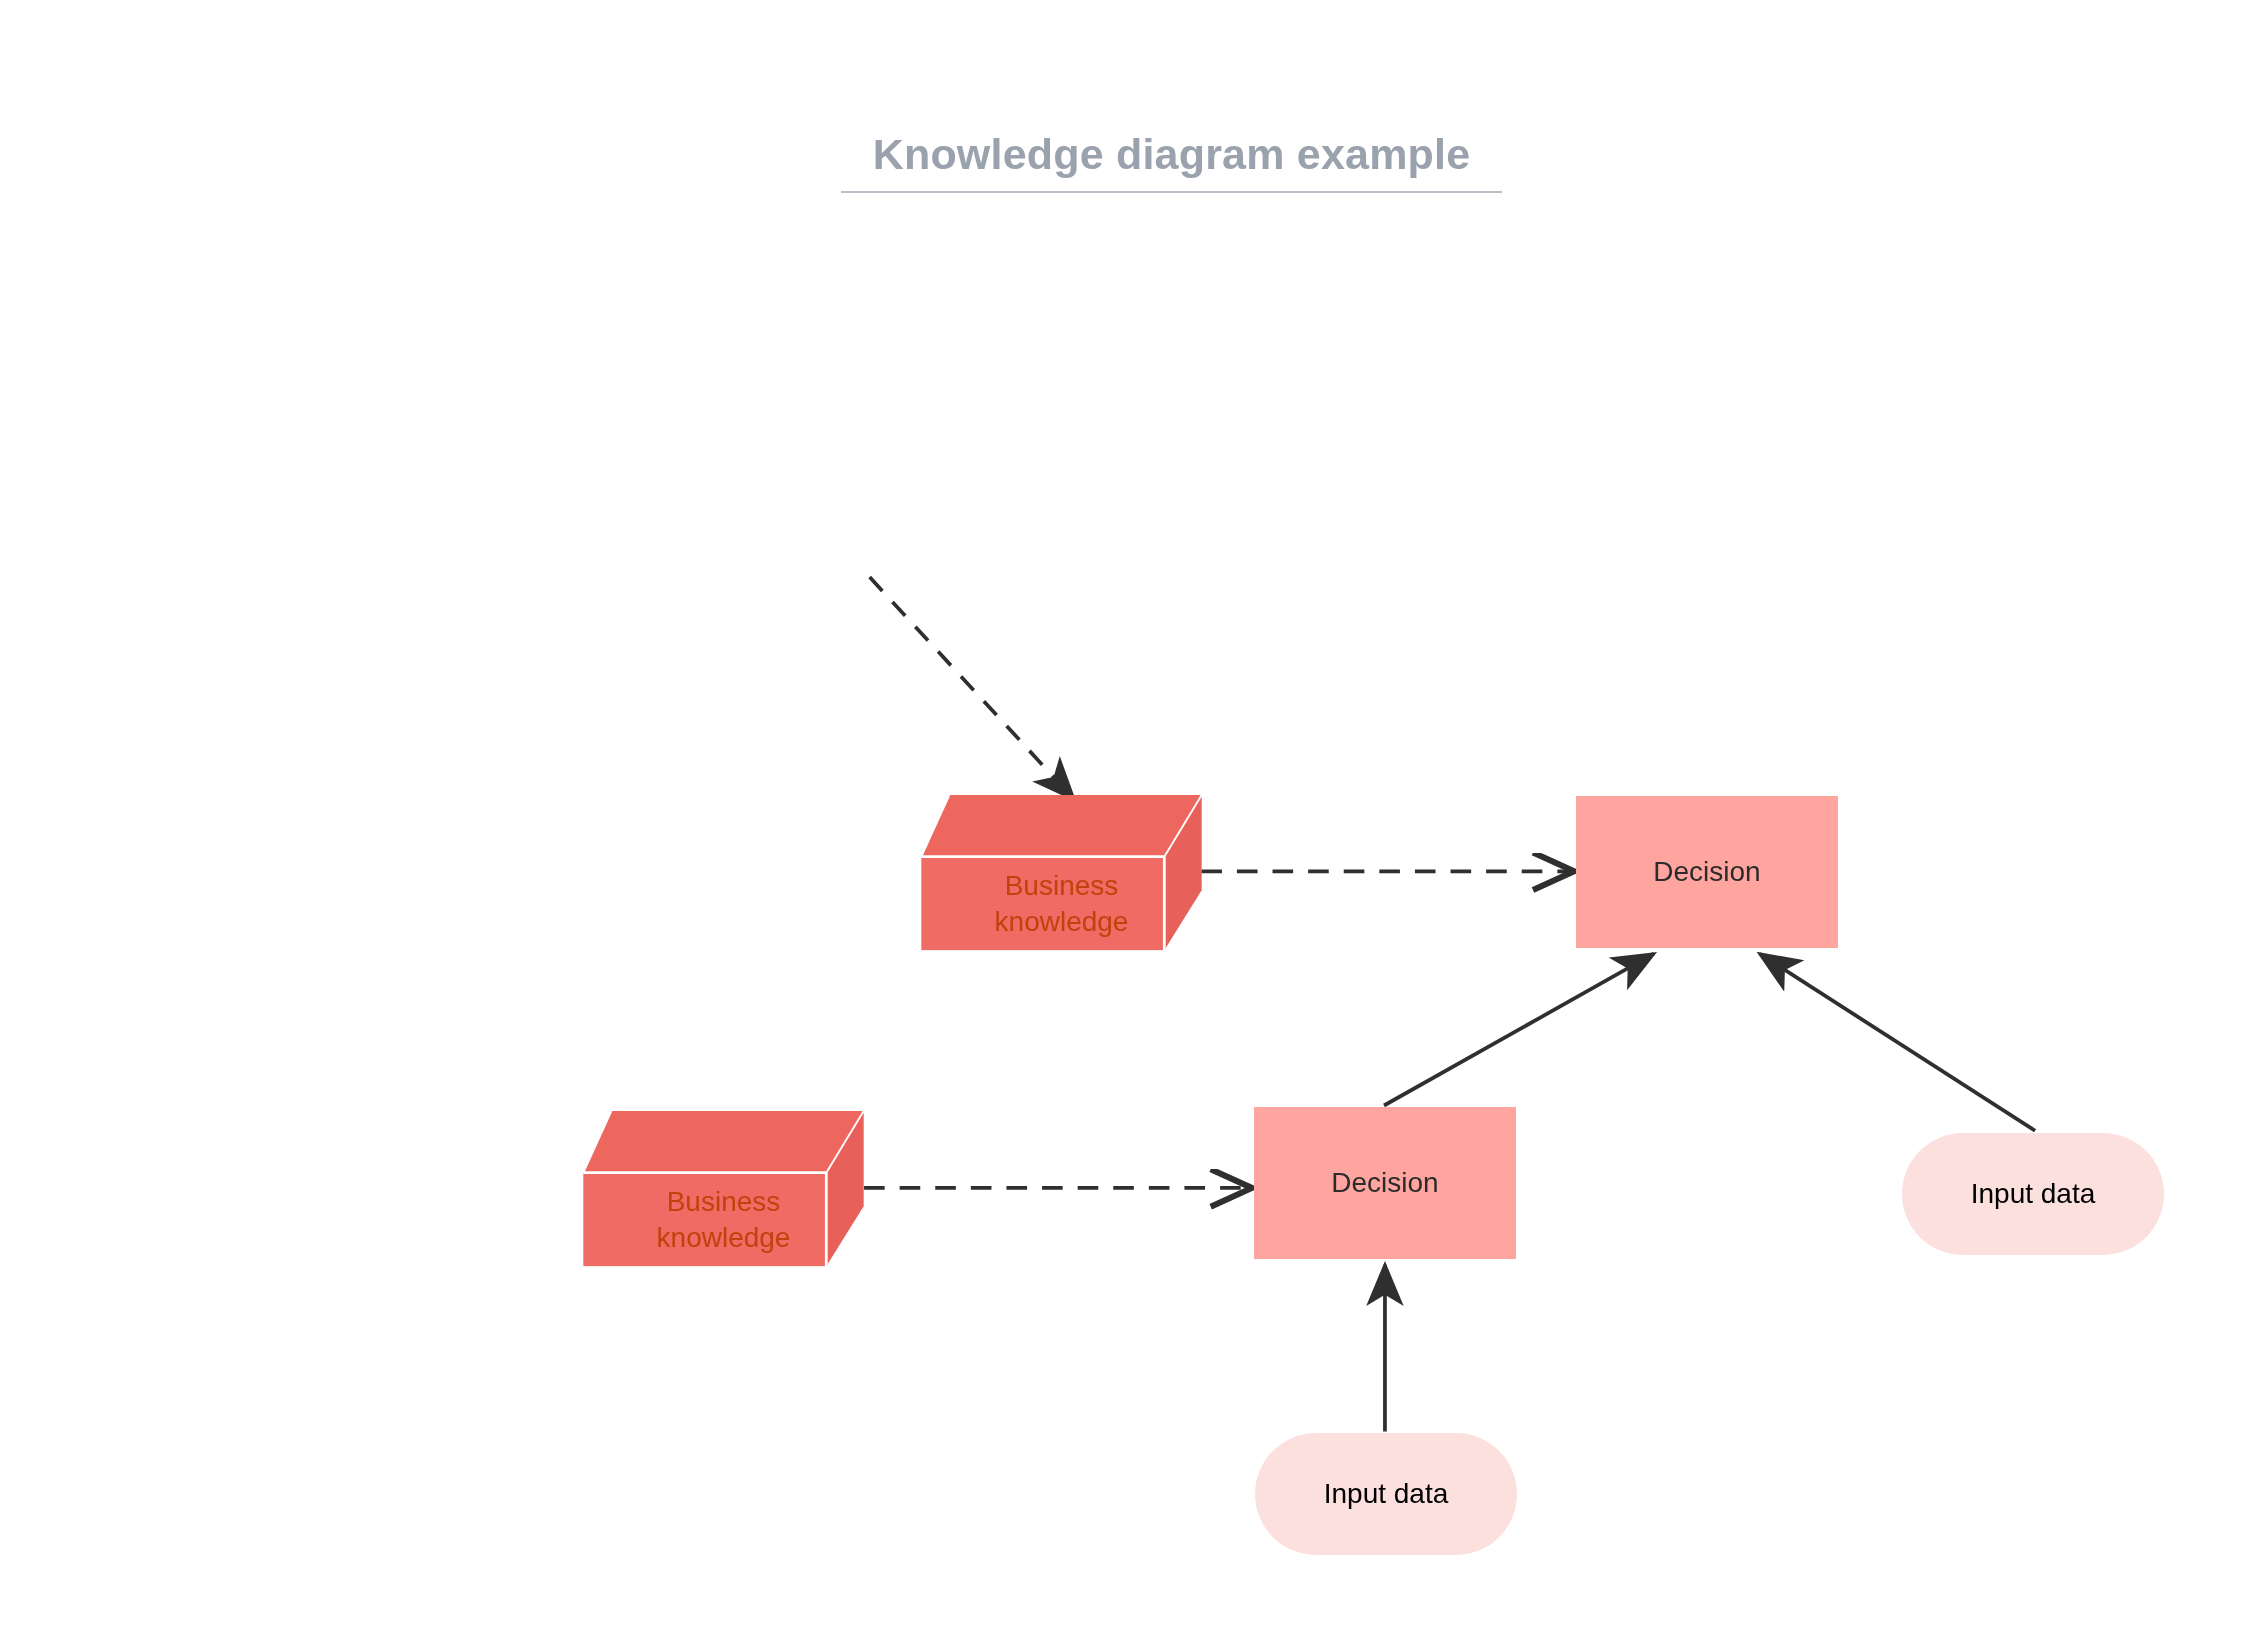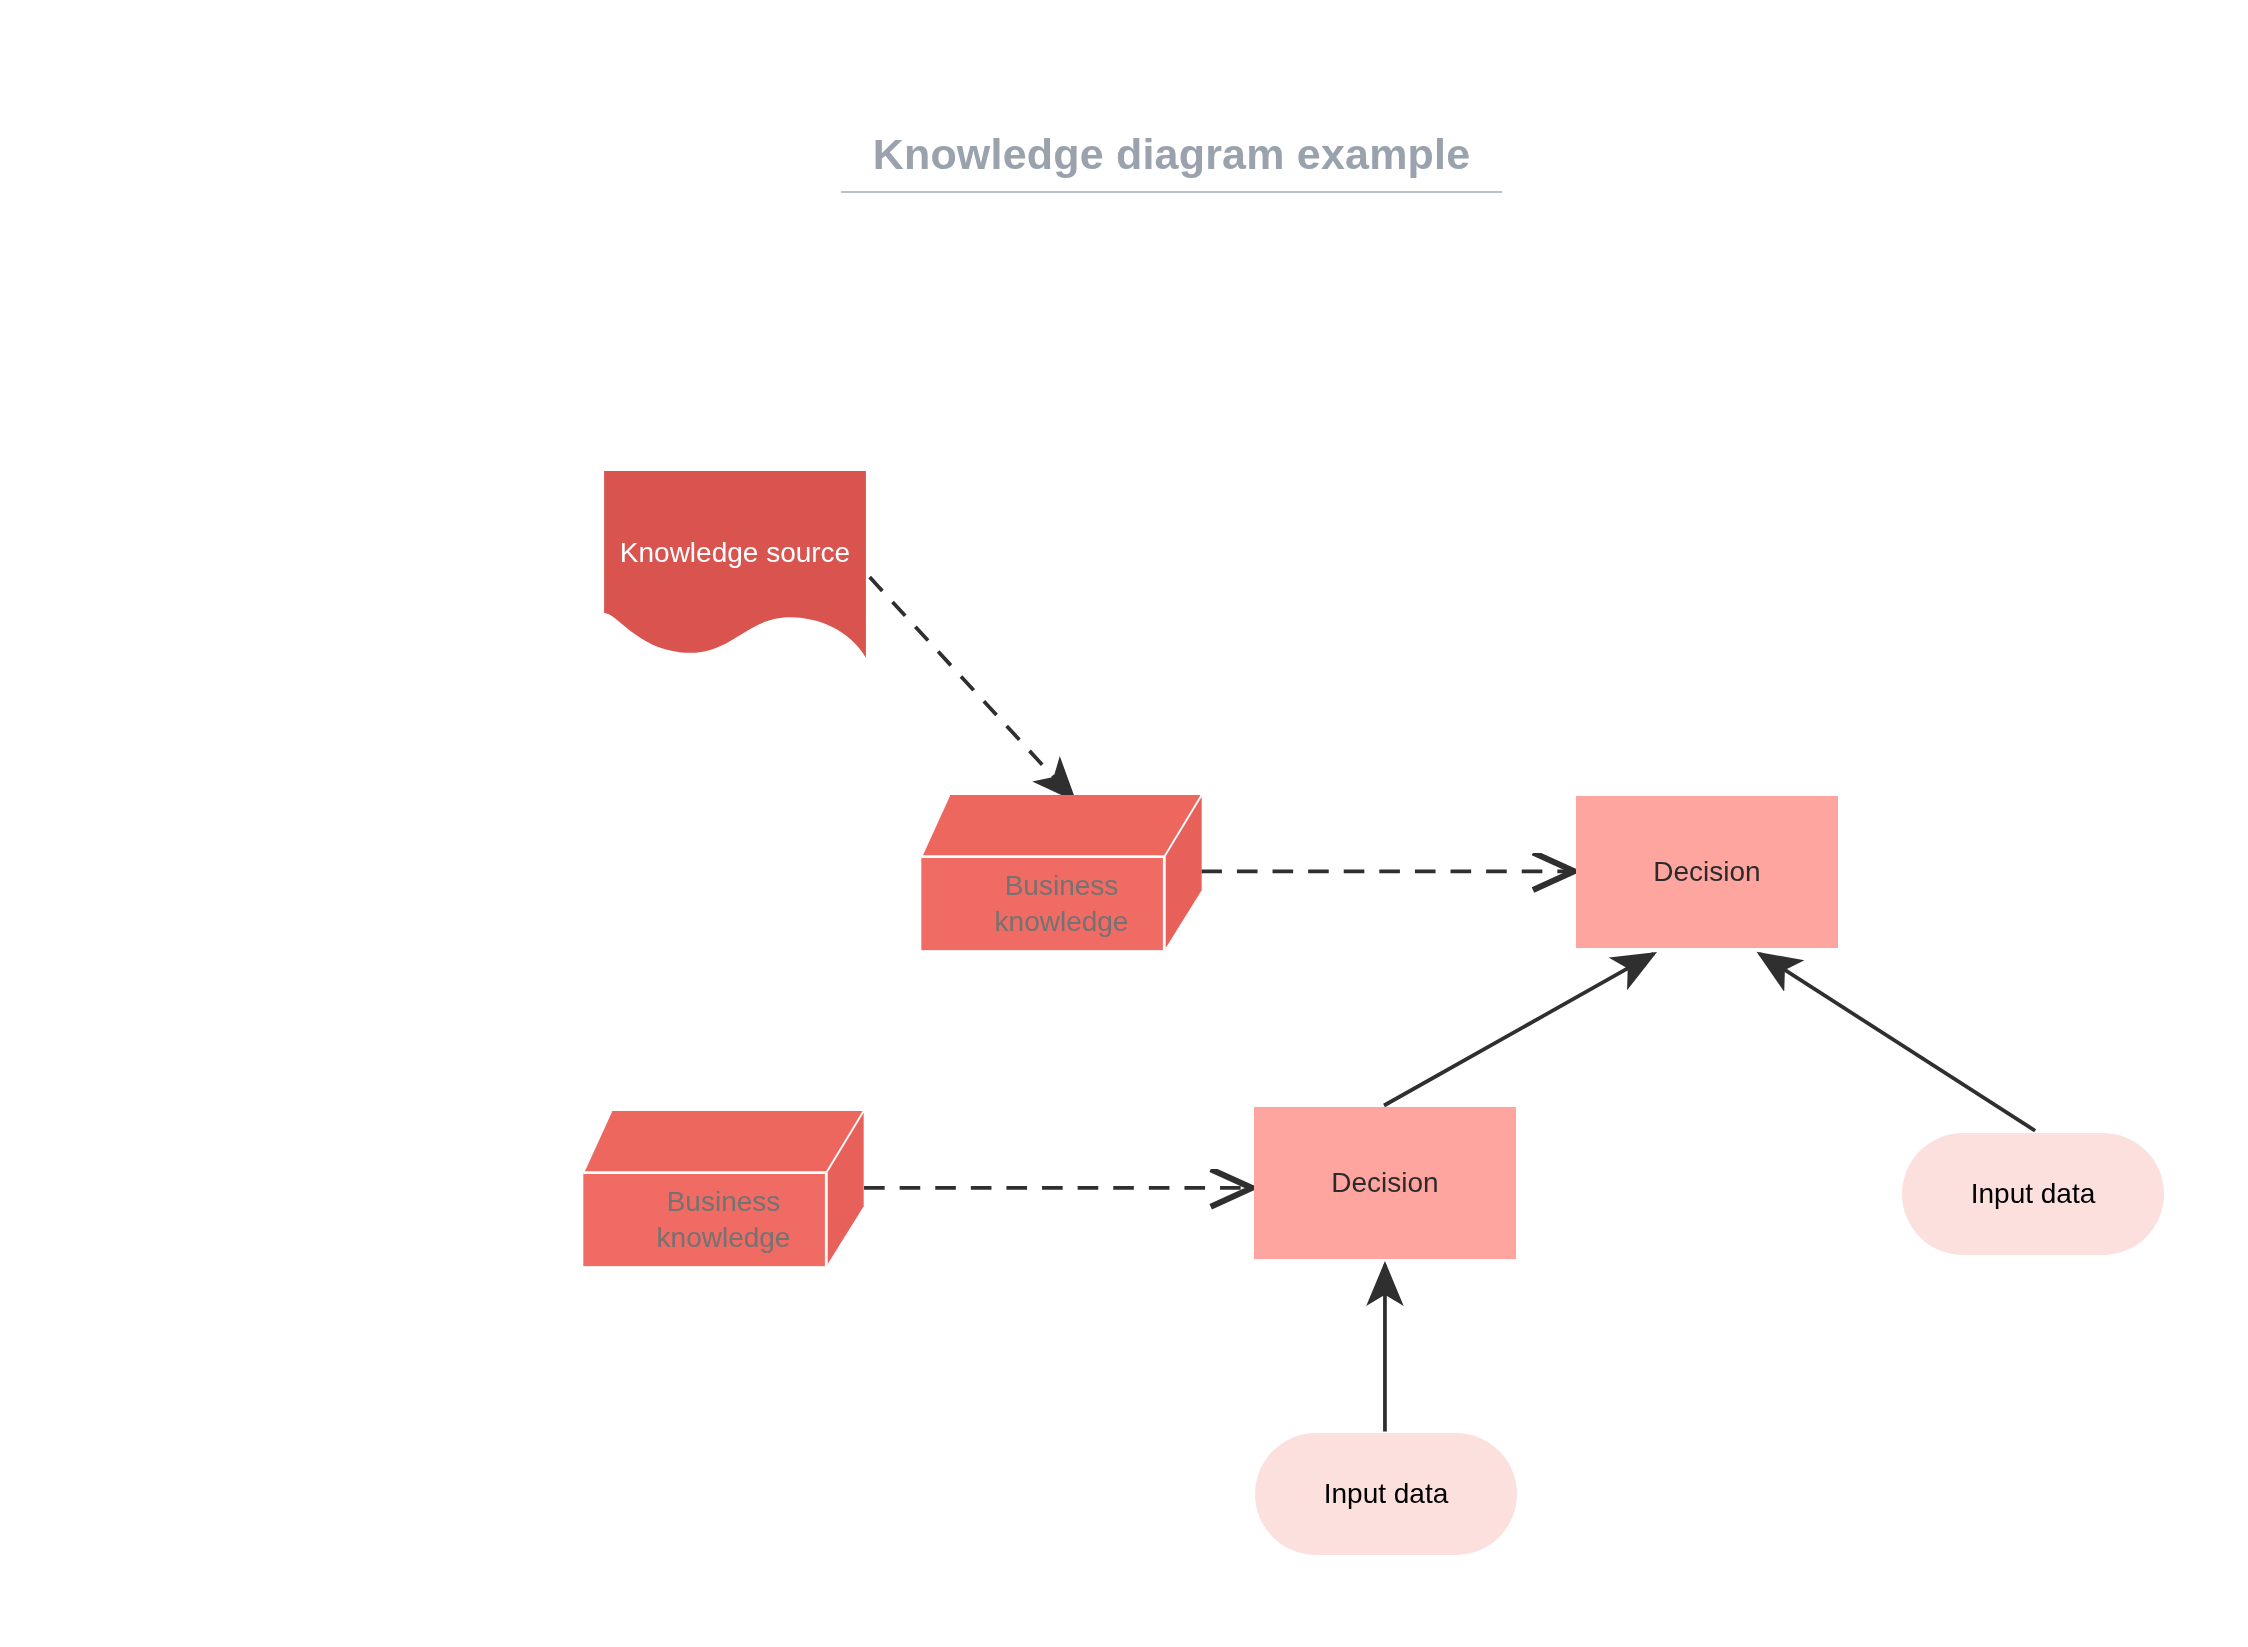--- a/index.html
+++ b/index.html
@@ -97,21 +97,21 @@
   #node-knowledge-source .ks-label {
     color: #ffffff;
     align-items: flex-start;
     padding-top: 64px;
     box-sizing: border-box;
   }
 
   
   .box3d { }
   .box3d .b3-label {
-    color: #737373;
+    color: #c2410c;
   }
 
   
   .decision {
     background: #FFA5A0;
   }
   .decision .node-label {
     color: #2b2b2b;
   }
 
@@ -161,28 +161,20 @@
 
     <g>
       <line x1="2172" y1="1207" x2="1878" y2="1018" stroke="#2f2f2f" stroke-width="4" marker-end="url(#mk-filled)"></line>
     </g>
 
     <g>
       <line x1="1478" y1="1528" x2="1478" y2="1350" stroke="#2f2f2f" stroke-width="4" marker-end="url(#mk-filled)"></line>
     </g>
   </svg>
 
-  <div class="node" id="node-knowledge-source">
-    <svg width="262" height="187" viewBox="0 0 280 200">
-      <path d="M0,0 L280,0 L280,200 C280,200 262,163 210,157
-               C152,150 140,200 82,194
-               C34,189 14,152 0,152 Z" fill="#D9544F"></path>
-    </svg>
-    <div class="node-label ks-label">Knowledge source</div>
-  </div>
 
   <div class="node box3d" id="node-business-knowledge-top" style="left:921px; top:795px; width:281px; height:157px;">
     <svg width="281" height="157" viewBox="0 0 300 168">
 
       <polygon points="30,0 300,0 260,66 0,66" fill="#EE675F"></polygon>
 
       <polygon points="300,0 300,102 260,166 260,66" fill="#E8605A"></polygon>
 
       <rect x="0" y="66" width="260" height="100" fill="#EF6B63"></rect>
 

